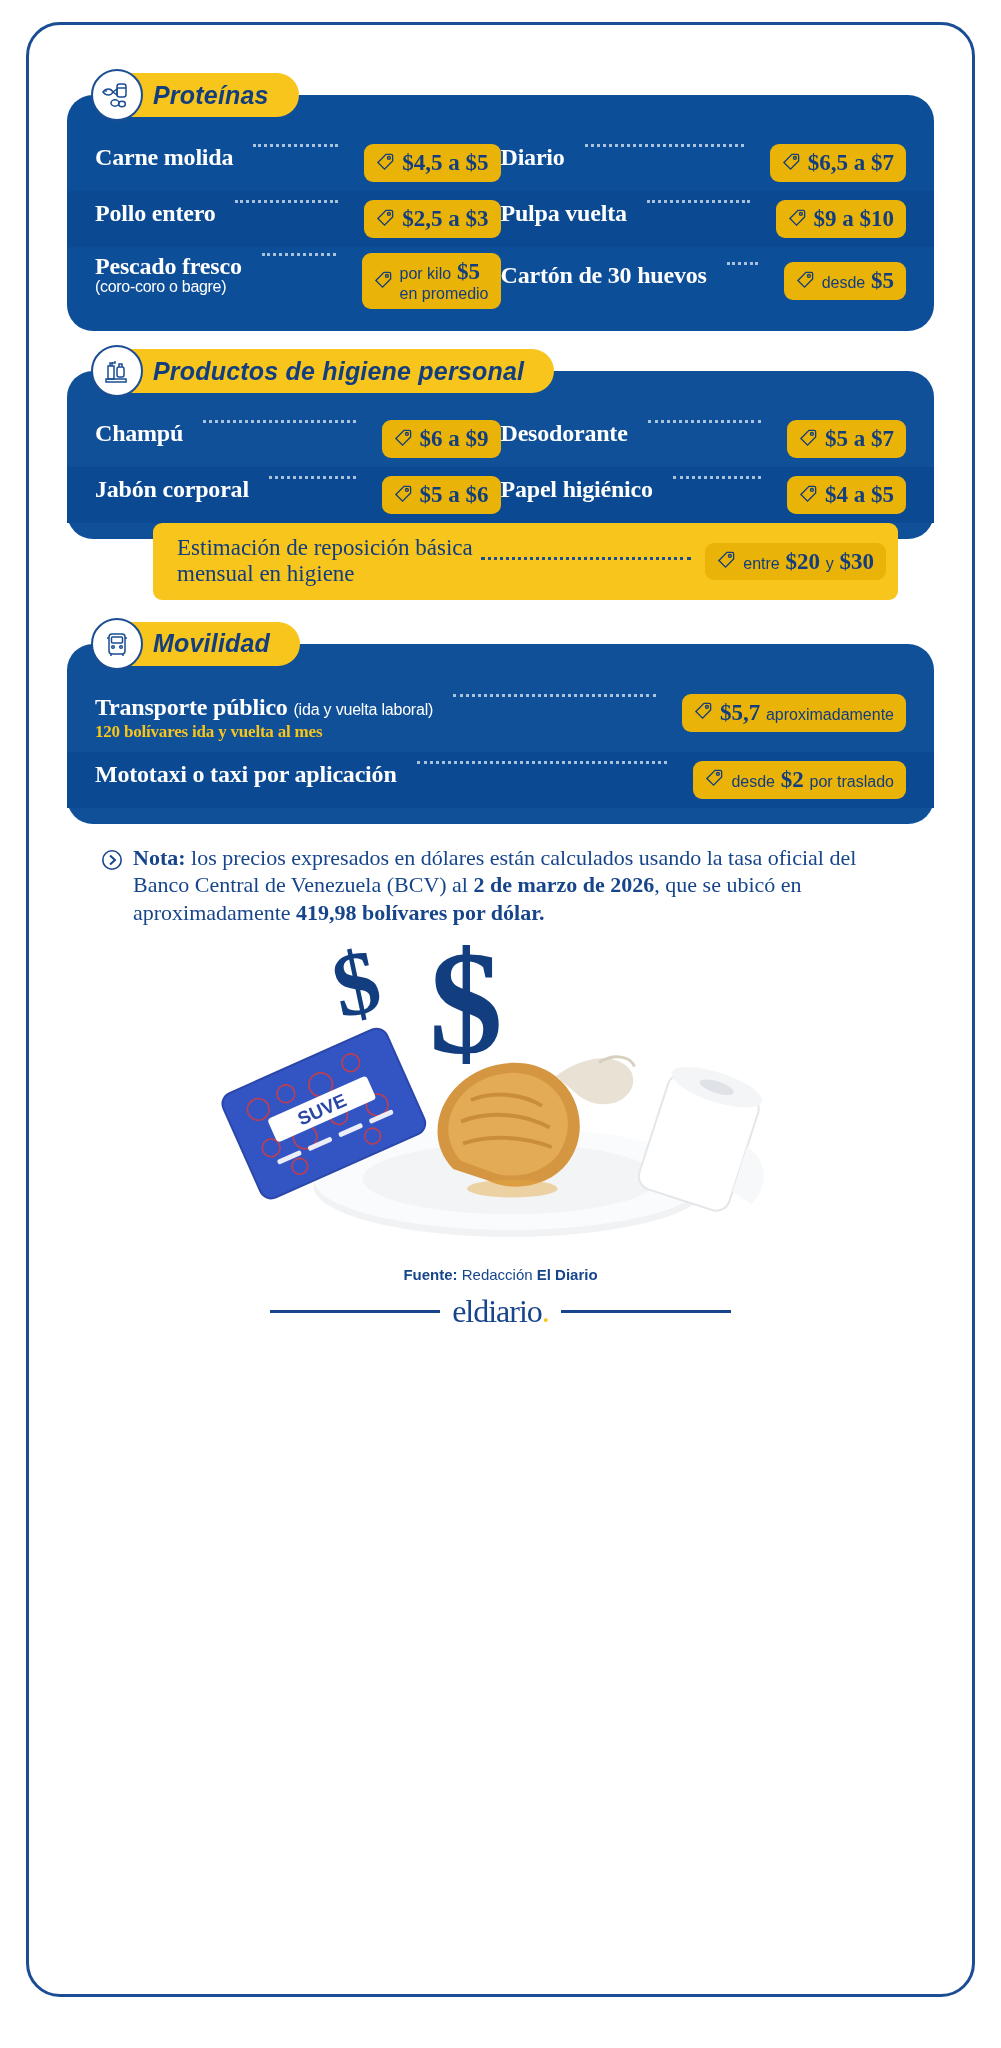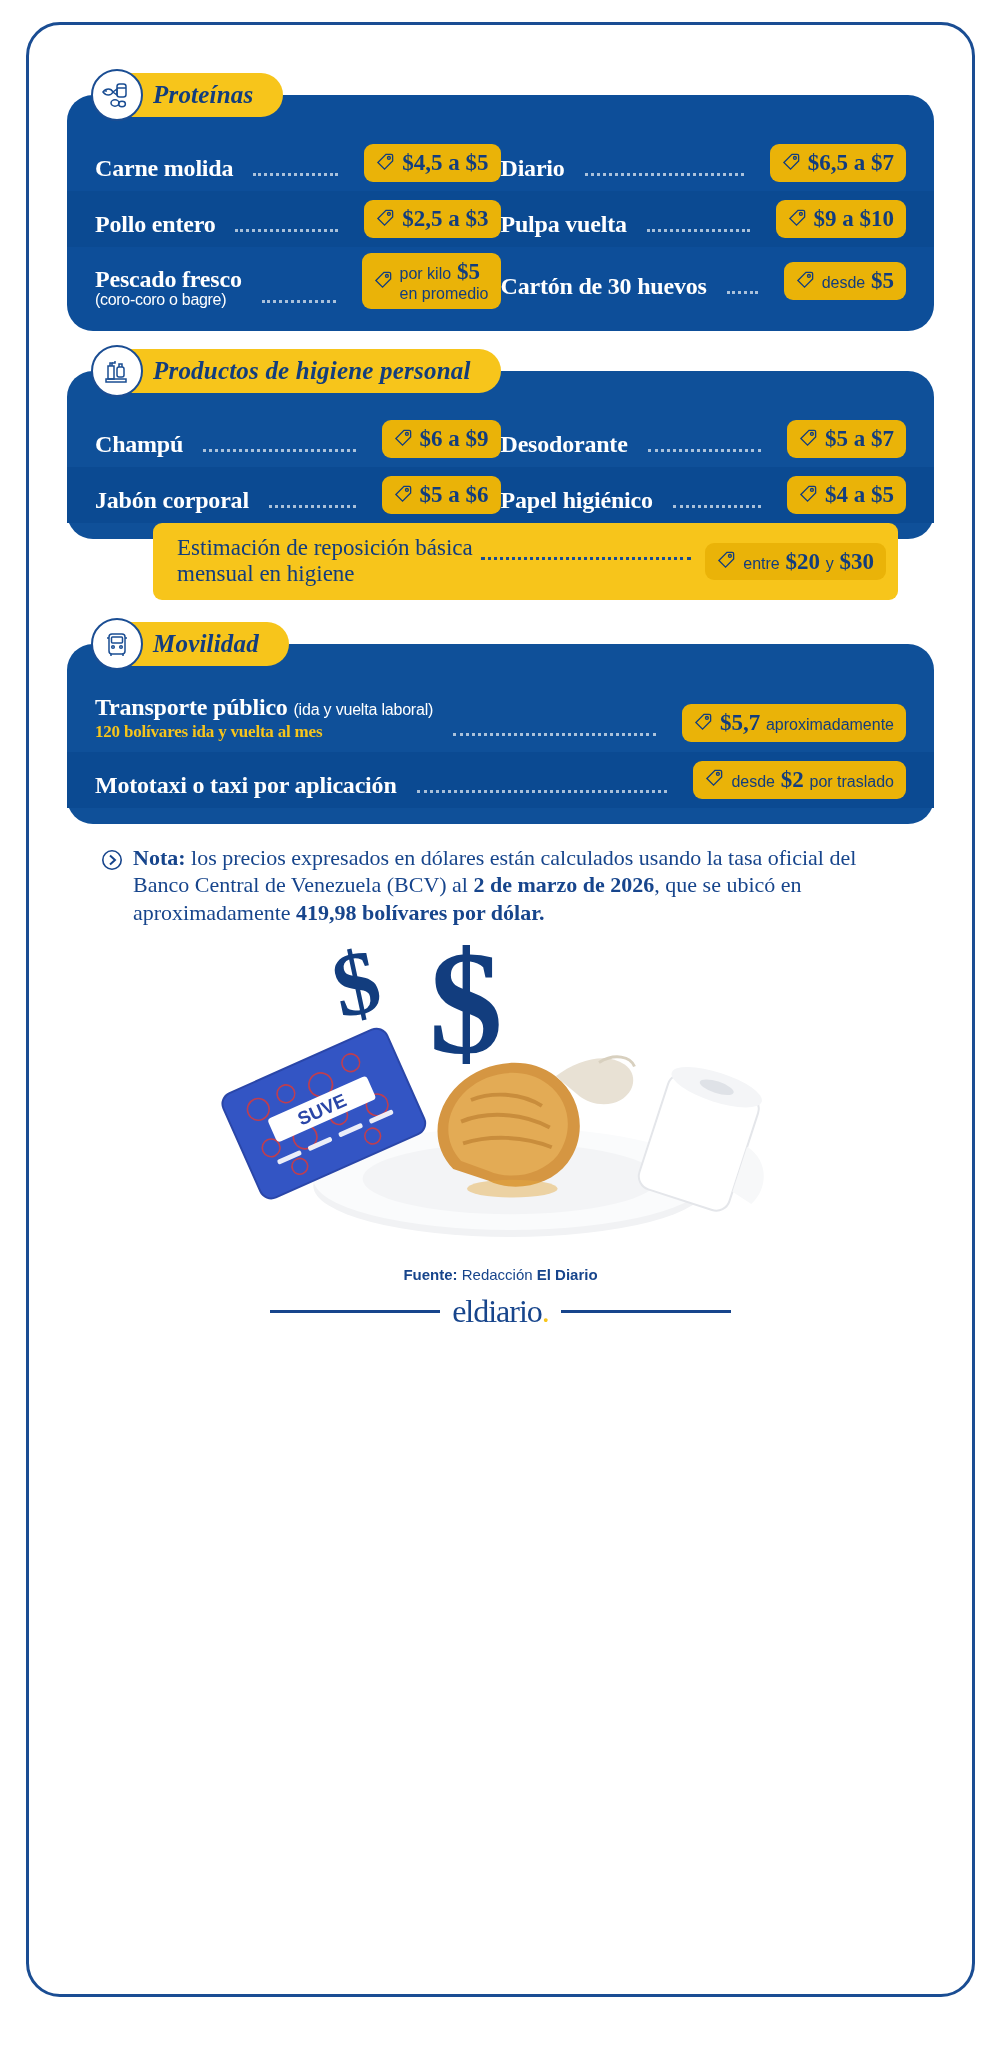--- a/index.html
+++ b/index.html
@@ -121,21 +121,21 @@
   .sec-pill {
     background: #f7c51b;
     height: 44px;
     border-radius: 0 22px 22px 0;
     display: flex; align-items: center;
     padding: 0 30px 0 44px;
     margin-left: -34px;
     position: relative; z-index: 2;
   }
   .sec-pill-label {
-    font-family: Liberation Serif, serif;
+    font-family: Liberation Sans, sans-serif;
     font-style: italic;
     font-weight: bold;
     font-size: 25px;
     color: #123d7e;
     letter-spacing: 0.2px;
   }
 
   .sec-body {
     background: #0f5099;
     border-radius: 26px;
@@ -151,21 +151,21 @@
     display: flex;
     align-items: center;
     padding: 0 28px;
     min-height: 56px;
   }
   .row.alt { background: #0b4a92; }
   .row.tallrow { min-height: 68px; }
 
   .cell {
     display: flex;
-    align-items: flex-end;
+    align-items: flex-start;
     flex: 1 1 0;
     min-width: 0;
     gap: 12px;
   }
 
   .cell-label {
     font-family: "Liberation Serif", serif;
     font-weight: bold;
     font-size: 24px;
     color: #ffffff;

